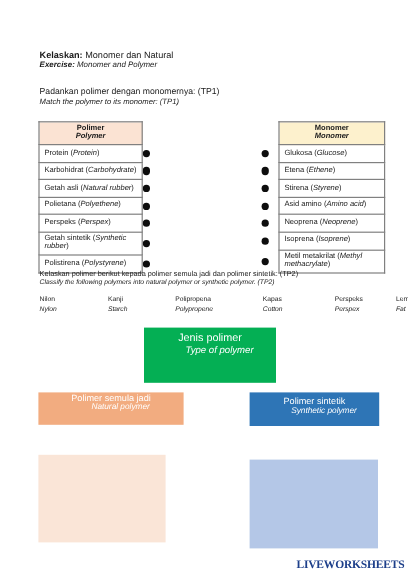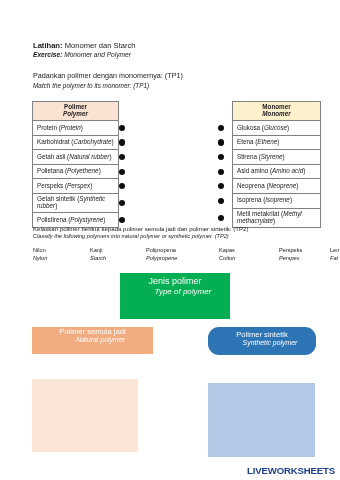--- a/index.html
+++ b/index.html
@@ -43,40 +43,40 @@
   .wcol .en{font-style:italic;}
 
   
   .node{position:absolute;box-sizing:border-box;text-align:center;color:#fff;}
   .node .ms{font-size:9px;line-height:1.25;}
   .node .en{font-size:8px;font-style:italic;line-height:1.25;margin-left:16px;}
   #rootNode{left:120px;top:273px;width:110px;height:46px;background:#04AF54;padding-top:3px;}
   #leftNode{left:32px;top:327px;width:121px;height:27px;background:#F2AC80;padding-top:0;}
   #leftNode .ms{font-size:7.6px;}
   #leftNode .en{font-size:6.9px;}
-  #rightNode{left:208px;top:327px;width:108px;height:28px;background:#2E75B6;padding-top:2.5px;border-radius:11px;}
+  #rightNode{left:208px;top:327px;width:108px;height:28px;background:#2E75B6;padding-top:2.5px;}
   #rightNode .ms{font-size:7.6px;}
   #rightNode .en{font-size:6.9px;}
 
   .conn{position:absolute;background:#808080;}
 
   #ansL{left:32px;top:379px;width:106px;height:73px;background:#FAE5D7;}
   #ansR{left:208px;top:383px;width:107px;height:74px;background:#B4C7E7;}
 
   
-  #brand{left:234px;top:461px;display:flex;align-items:center;gap:2px;}
+  #brand{left:234px;top:461px;display:flex;align-items:center;gap:2px;font-family:Liberation Serif, serif;}
   #brandText{font-size:9.6px;font-weight:bold;color:#1d3f8a;letter-spacing:-0.15px;}
 </style>
 </head>
 <body>
 
 <div class="page">
 
   <div class="abs" id="title">
-    <b>Latihan:</b><span> Monomer dan Starch</span>
+    <b>Kelaskan:</b><span> Monomer dan Natural</span>
   </div>
   <div class="abs" id="subtitle">
     <b>Exercise:</b><span> Monomer and Polymer</span>
   </div>
 
   <div class="abs" id="instr1">Padankan polimer dengan monomernya: (TP1)</div>
   <div class="abs" id="instr1b">Match the polymer to its monomer: (TP1)</div>
 
   <table class="abs mtable" id="tableL">
       <tbody id="tableLBody">

